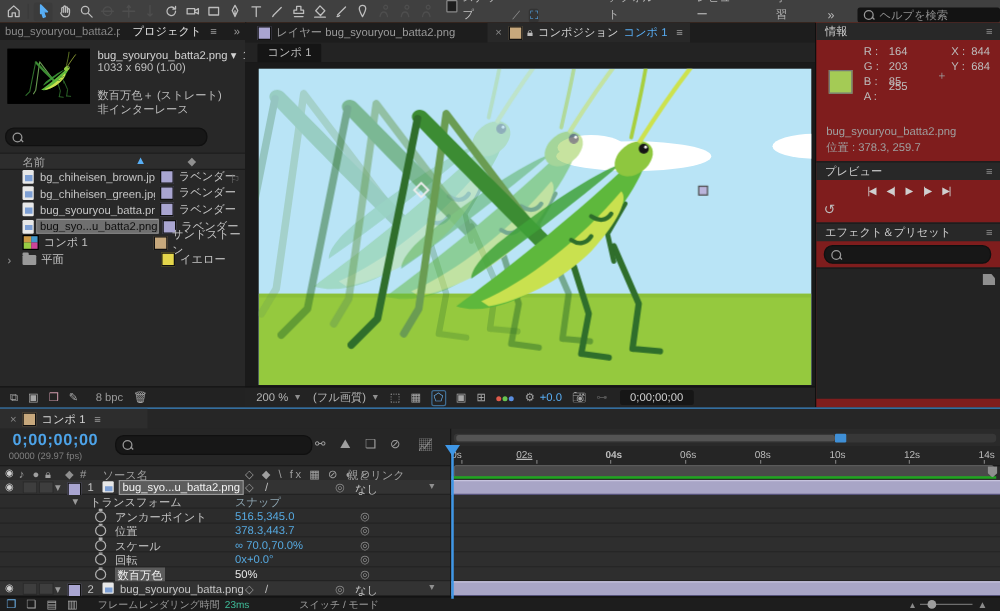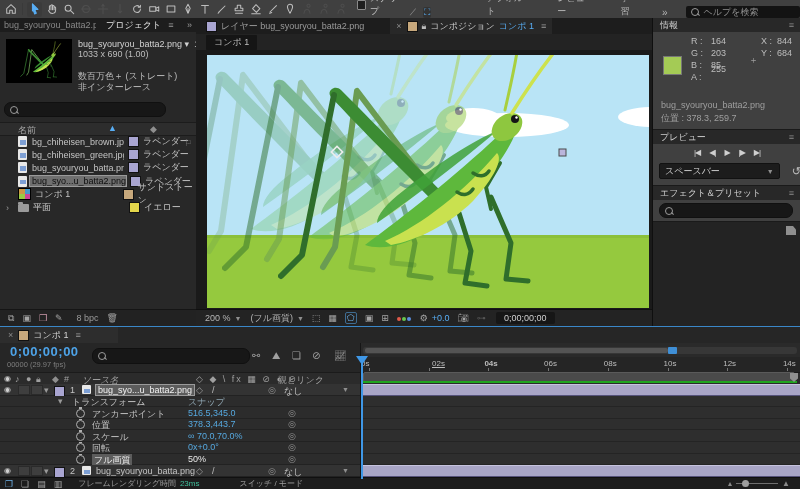--- a/index.html
+++ b/index.html
@@ -60,21 +60,21 @@
   #stage{position:absolute;left:0;top:32px;width:456px;height:278px;background:#1a1a1a;}
   #comp{position:absolute;left:11px;top:5px;width:442px;height:253px;background:#b9e4f6;}
   #vbottom{position:absolute;left:0;bottom:0;width:100%;height:16px;background:#232323;border-top:1px solid #101010;display:flex;align-items:center;color:#b5b5b5;}
   .vbtn{display:flex;align-items:center;margin-left:9px;white-space:nowrap;}
   .vic{font-size:9px;color:#a5a5a5;margin-left:8px;}
   .vic.bluebx{color:#6db5f2;border:1px solid #3e6c92;border-radius:2px;padding:0 1px;}
   .rgbdots b{display:inline-block;width:4px;height:4px;border-radius:50%;margin-right:1px;}
   #vtc{background:#161616;border-radius:2px;padding:1px 8px;margin-left:10px;color:#cfcfcf;}
   .dd{color:#8f8f8f;margin-left:4px;font-size:7px;}
   
-  #rightcol{position:absolute;left:652px;top:18px;width:148px;height:308px;background:#404040;border-left:1px solid #0f0f0f;}
+  #rightcol{position:absolute;left:652px;top:18px;width:148px;height:308px;background:#7f1d1d;border-left:1px solid #0f0f0f;}
   .rcline{border-top:1px solid #1a1a1a;}
   #infoswatch{position:absolute;left:10px;top:24px;width:17px;height:17px;border:1px solid #777;}
   .ichan{position:absolute;color:#bdbdbd;}
   #preview-trans{display:flex;justify-content:center;gap:9px;padding:4px 0;color:#cfcfcf;font-size:8px;letter-spacing:-1px;}
   #shortcutdd{margin:2px 6px;height:14px;background:#1c1c1c;border:1px solid #111;border-radius:2px;display:flex;align-items:center;padding:0 5px;width:110px;color:#cfcfcf;}
   #fxsearch{margin:3px 6px;height:13px;background:#171717;border:1px solid #101010;border-radius:7px;display:flex;align-items:center;padding:0 5px;width:122px;}
   #fxbody{position:relative;height:104px;background:#232323;border-top:1px solid #1a1a1a;}
   .cornerpage{position:absolute;right:5px;top:4px;width:10px;height:9px;background:#8f8f8f;clip-path:polygon(0 0,70% 0,100% 40%,100% 100%,0 100%);}
   
   #timeline{position:absolute;left:0;top:326px;width:800px;height:163px;background:#262626;border-top:1px solid #3a87c8;box-sizing:border-box;}
@@ -452,24 +452,20 @@
       <span class="menu">≡</span>
     </div>
     <div id="preview-trans">
         <span>|◀</span>
         <span>◀|</span>
         <span>▶</span>
         <span>|▶</span>
         <span>▶|</span>
       </div>
     <div style="display:flex;align-items:center;">
-      <div id="shortcutdd">
-        <span>スペースバー</span>
-          <span class="dd" style="margin-left:auto;">▼</span>
-      </div>
       <span style="color:#bdbdbd;font-size:11px;margin-left:6px;">↺</span>
     </div>
     <div class="phead rcline" style="margin-top:4px;">
       <span>エフェクト＆プリセット</span>
       <span class="menu">≡</span>
     </div>
     <div id="fxsearch">
         <span class="mag"></span>
       </div>
     <div id="fxbody">
@@ -498,21 +494,21 @@
       <span class="tlic" style="left:334px;">📈︎</span>
     </div>
 
     <div id="tlhead">
       <span style="left:4px;" class="eye">◉</span>
       <span style="left:15px;">♪</span>
       <span style="left:26px;">●</span>
       <span style="left:36px;">🔒︎</span>
       <span style="left:52px;color:#8f8f8f;">◆</span>
       <span style="left:64px;">#</span>
-      <span style="left:82px;font-style:italic;">ソース名</span>
+      <span style="left:82px;">ソース名</span>
       <span style="left:196px;letter-spacing:2px;" id="tlswitches">◇ ◆ \ fx ▦ ⊘ ◐ ⊙</span>
       <span style="left:278px;">親とリンク</span>
     </div>
 
     <div id="tlrows">
         <div class="trow layer">
           <span class="eye" style="left: 4px;">◉</span>
           <span class="bx" style="left: 18px;"></span>
           <span class="bx" style="left: 31px;"></span>
           <span style="left: 44px; color: rgb(154, 154, 154);">▾</span>
@@ -552,21 +548,21 @@
           <span class="kf" style="left: 288px;">◎</span>
         </div>
         <div class="trow prop">
           <span class="sw" style="position: absolute; left: 76px; top: 1.5px;"></span>
           <span style="left: 92px;">回転</span>
           <span class="val" style="left: 188px;">0x+0.0°</span>
           <span class="kf" style="left: 288px;">◎</span>
         </div>
         <div class="trow prop">
           <span class="sw" style="position: absolute; left: 76px; top: 1.5px;"></span>
-          <span class="propsel" style="left: 92px;">フル画質</span>
+          <span class="propsel" style="left: 92px;">数百万色</span>
           <span style="left: 188px; color: rgb(232, 232, 232);">50%</span>
           <span class="kf" style="left: 288px;">◎</span>
         </div>
         <div class="trow layer">
           <span class="eye" style="left: 4px;">◉</span>
           <span class="bx" style="left: 18px;"></span>
           <span class="bx" style="left: 31px;"></span>
           <span style="left: 44px; color: rgb(154, 154, 154);">▾</span>
           <span class="chip" style="position: absolute; left: 54px; top: 1.5px; background: rgb(169, 165, 209);"></span>
           <span style="left: 70px;">2</span>
@@ -589,21 +585,21 @@
       </div>
 
     <div id="track">
       <div id="tscroll">
         <span class="lit"></span>
           <span class="hndl"></span>
       </div>
       <div id="truler">
           <span style="left: 0;">0s</span>
           <i style="left: 8px;"></i>
-          <span style="left: 71px; text-decoration: underline;">02s</span>
+          <span style="left: 52px; text-decoration: underline;">02s</span>
           <i style="left: 67.7px;"></i>
           <span style="left: 123.4px; font-weight: bold;">04s</span>
           <i style="left: 127.4px;"></i>
           <span style="left: 183.1px;">06s</span>
           <i style="left: 187.1px;"></i>
           <span style="left: 242.8px;">08s</span>
           <i style="left: 246.8px;"></i>
           <span style="left: 302.5px;">10s</span>
           <i style="left: 306.5px;"></i>
           <span style="left: 362.2px;">12s</span>

